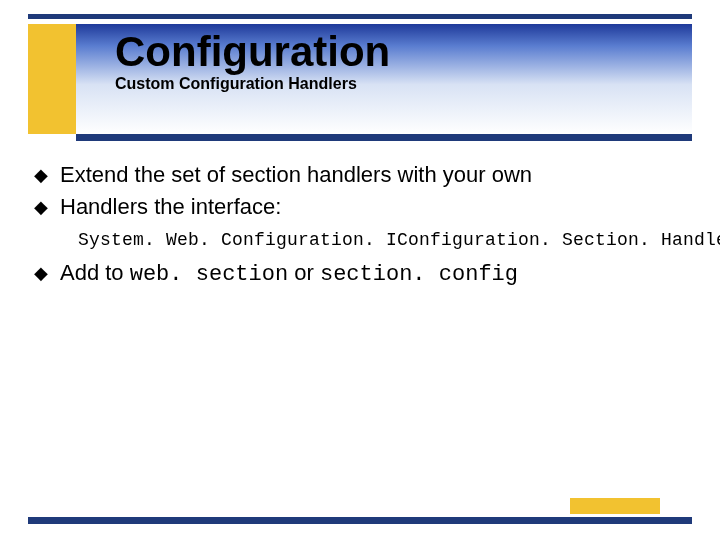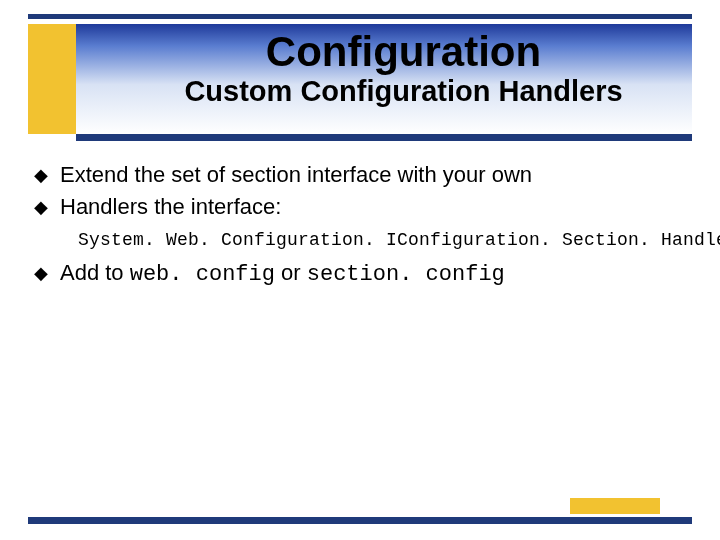--- a/index.html
+++ b/index.html
@@ -42,32 +42,32 @@
     top: 24px;
     height: 110px;
     background: linear-gradient(to bottom, #1f3a9a 0%, #5a7dd0 20%, #d8e2f4 55%, #ffffff 100%);
   }
   .header-text {
     position: absolute;
     left: 76px;
     right: 28px;
     top: 24px;
     height: 110px;
-    text-align: center;
+    text-align: left;
     color: #000;
     padding-left: 39px;
   }
   .title {
     font-size: 42px;
     font-weight: bold;
     margin-top: 6px;
     line-height: 1.05;
   }
   .subtitle {
-    font-size: 29px;
+    font-size: 16px;
     font-weight: bold;
     margin-top: 2px;
     line-height: 1.05;
   }
   
   .header-underline {
     position: absolute;
     left: 76px;
     right: 28px;
     top: 134px;
@@ -142,34 +142,34 @@
     <div class="title">Configuration</div>
     <div class="subtitle">Custom Configuration Handlers</div>
   </div>
 
   <div class="header-underline"></div>
 
   <div class="body">
 
     <div class="bullet">
       <span class="mark">◆</span>
-      <span class="text">Extend the set of section interface with your own</span>
+      <span class="text">Extend the set of section handlers with your own</span>
     </div>
 
     <div class="bullet">
       <span class="mark">◆</span>
       <span class="text">Handlers the interface:</span>
     </div>
 
     <div class="code-line">System. Web. Configuration. IConfiguration. Section. Handler</div>
 
     <div class="bullet">
       <span class="mark">◆</span>
       <span class="text">
-        <span>Add to </span><span class="mono">web. config</span><span> or </span><span class="mono">section. config</span>
+        <span>Add to </span><span class="mono">web. section</span><span> or </span><span class="mono">section. config</span>
       </span>
     </div>
 
   </div>
 
   <div class="bottom-yellow"></div>
   <div class="bottom-rule"></div>
 
 </div>
 

